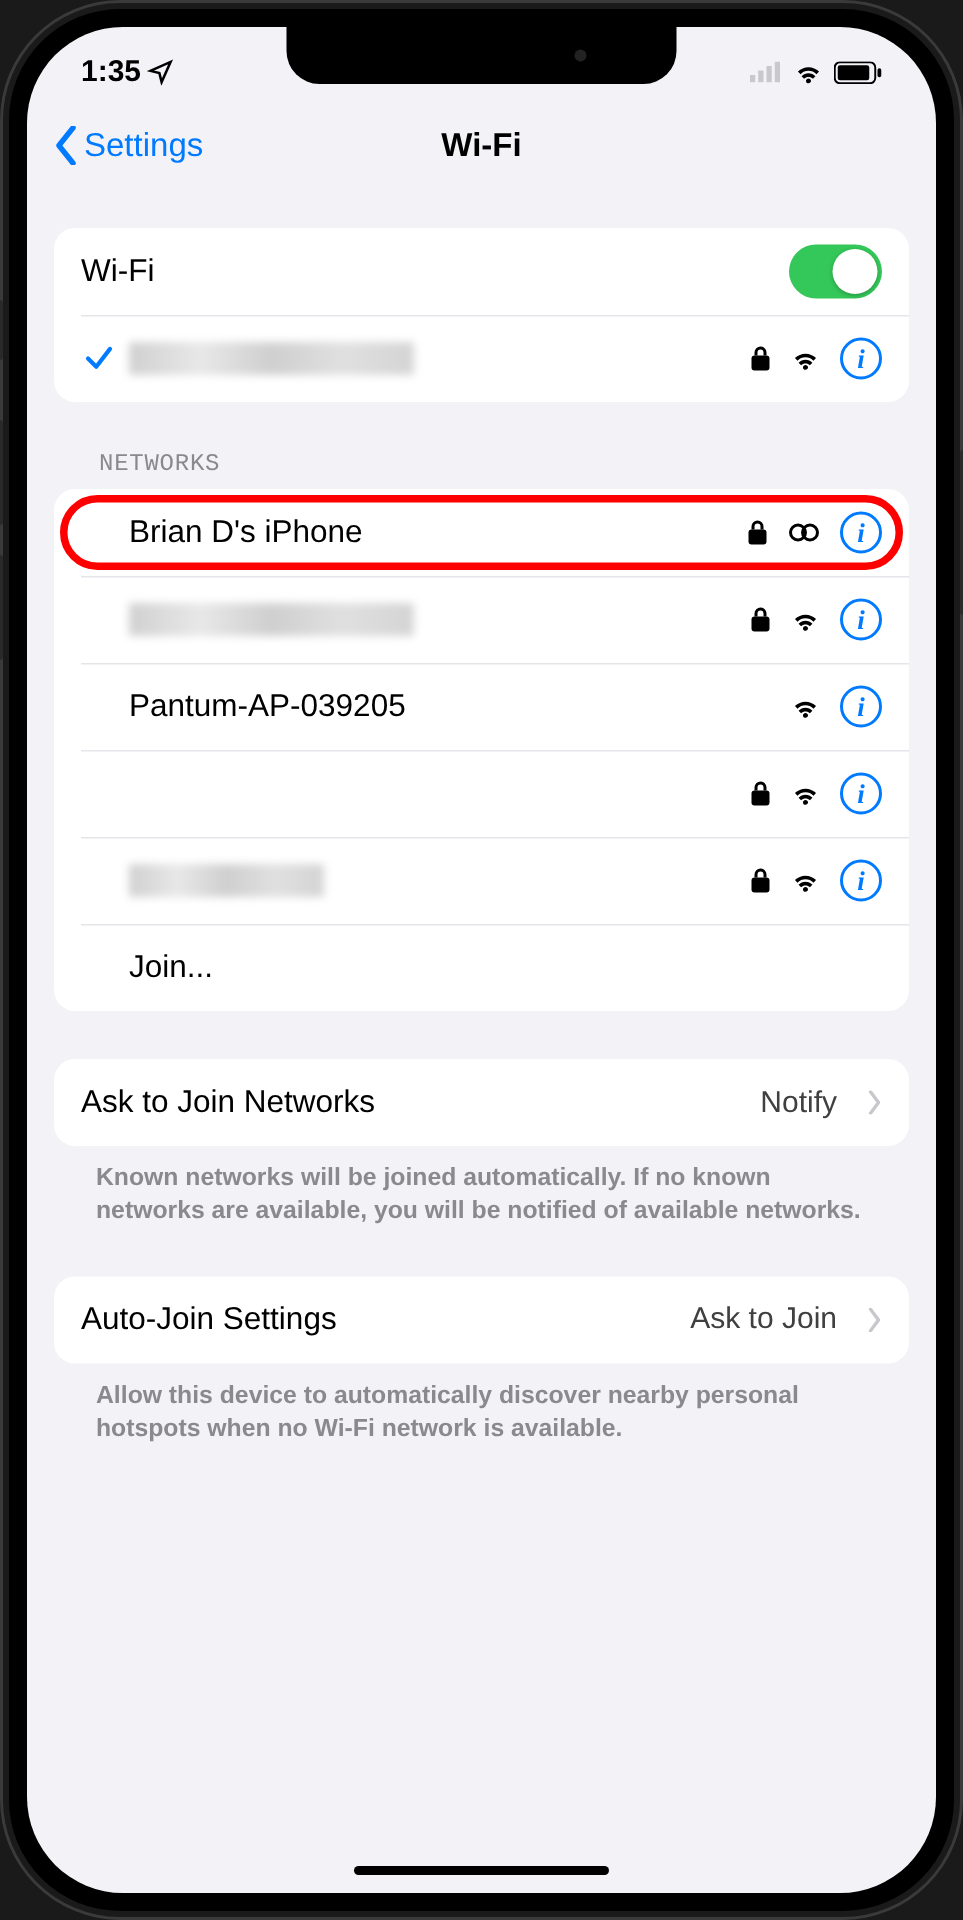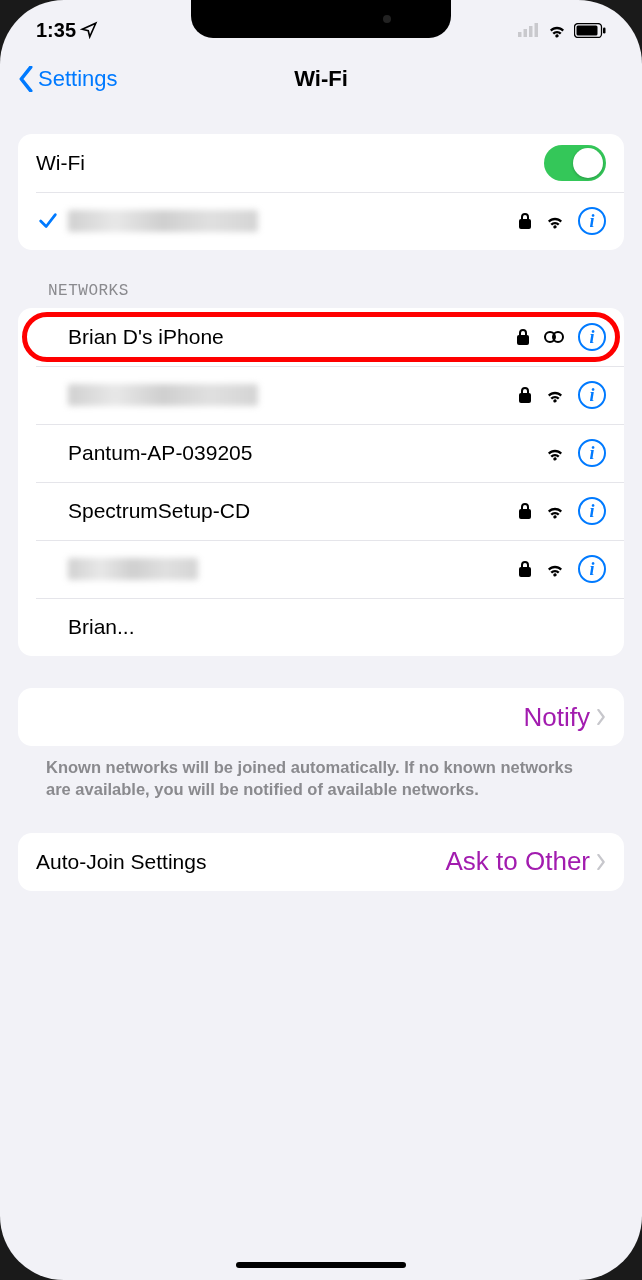--- a/index.html
+++ b/index.html
@@ -12,20 +12,21 @@
     font-family: -apple-system, "Helvetica Neue", Helvetica, Arial, sans-serif;
     display: flex;
     align-items: center;
     justify-content: center;
   }
   .phone-frame {
     width: 642px;
     height: 1280px;
     background: #000;
     border-radius: 80px;
+    padding: 18px;
     position: relative;
     box-shadow: inset 0 0 0 2px #3a3a3a, inset 0 0 0 6px #1a1a1a;
   }
   .side-button {
     position: absolute;
     background: #2a2a2a;
     border-radius: 2px;
   }
   .side-left-1 { left: -4px; top: 200px; width: 6px; height: 40px; }
   .side-left-2 { left: -4px; top: 280px; width: 6px; height: 70px; }
@@ -155,23 +156,23 @@
   }
   .highlight::after {
     content:"";
     position:absolute;
     left:4px; right:4px; top:4px; bottom:4px;
     border: 5px solid #ff0000;
     border-radius: 26px;
     pointer-events:none;
   }
   .row-value {
-    font-size: 26px;
-    color: #a21caf;
-    margin-right: 6px;
+    font-size: 20px;
+    color: #404040;
+    margin-right: 20px;
   }
   .chev-right { color:#c7c7cc; }
   .footer-text {
     font-size: 16.5px;
     color: #8a8a8e;
     line-height: 1.35;
     padding: 10px 28px 0;
     font-weight: bold;
   }
   .home-indicator {
@@ -321,21 +322,20 @@
               <span class="ic">
                 <svg width="22" height="16" viewBox="0 0 24 18" fill="#000">
                   <path d="M12 17.5c1 0 1.9-.8 1.9-1.9S13 13.8 12 13.8s-1.9.8-1.9 1.9.9 1.8 1.9 1.8zm-5.2-5.3c1.4-1.4 3.2-2.2 5.2-2.2s3.8.8 5.2 2.2l-1.9 1.9c-.9-.9-2-1.4-3.3-1.4s-2.4.5-3.3 1.4l-1.9-1.9zM12 5.4c3 0 5.8 1.2 7.9 3.3L18 10.6c-1.6-1.6-3.7-2.5-6-2.5s-4.4.9-6 2.5L4.1 8.7C6.2 6.6 9 5.4 12 5.4z"></path>
                 </svg>
               </span>
               <span class="info-circle">i</span>
             </span>
           </div>
           <div class="row">
             <span class="indent"></span>
-            <span class="row-label">SpectrumSetup-CD</span>
             <span class="row-mid"></span>
             <span class="row-icons">
               <span class="ic">
                 <svg width="14" height="18" viewBox="0 0 14 18" fill="#000">
                   <rect x="1" y="7" width="12" height="10" rx="2"></rect>
                   <path d="M4 7 V5 a3 3 0 0 1 6 0 V7" fill="none" stroke="#000" stroke-width="2"></path>
                 </svg>
               </span>
               <span class="ic">
                 <svg width="22" height="16" viewBox="0 0 24 18" fill="#000">
@@ -359,48 +359,50 @@
               <span class="ic">
                 <svg width="22" height="16" viewBox="0 0 24 18" fill="#000">
                   <path d="M12 17.5c1 0 1.9-.8 1.9-1.9S13 13.8 12 13.8s-1.9.8-1.9 1.9.9 1.8 1.9 1.8zm-5.2-5.3c1.4-1.4 3.2-2.2 5.2-2.2s3.8.8 5.2 2.2l-1.9 1.9c-.9-.9-2-1.4-3.3-1.4s-2.4.5-3.3 1.4l-1.9-1.9zM12 5.4c3 0 5.8 1.2 7.9 3.3L18 10.6c-1.6-1.6-3.7-2.5-6-2.5s-4.4.9-6 2.5L4.1 8.7C6.2 6.6 9 5.4 12 5.4z"></path>
                 </svg>
               </span>
               <span class="info-circle">i</span>
             </span>
           </div>
           <div class="row">
             <span class="indent"></span>
-            <span class="row-label">Brian...</span>
+            <span class="row-label">Join...</span>
             <span class="row-mid"></span>
           </div>
         </div>
 
       <div class="group">
         <div class="row">
+          <span class="row-label">Ask to Join Networks</span>
           <span class="row-mid"></span>
           <span class="row-value">Notify</span>
           <span class="ic chev-right">
             <svg width="10" height="16" viewBox="0 0 10 18">
                 <path d="M2 1 L8 9 L2 17" fill="none" stroke="#c7c7cc" stroke-width="2.5" stroke-linecap="round" stroke-linejoin="round"></path>
               </svg>
           </span>
         </div>
       </div>
       <div class="footer-text">Known networks will be joined automatically. If no known networks are available, you will be notified of available networks.</div>
 
       <div class="group">
         <div class="row">
           <span class="row-label">Auto-Join Settings</span>
           <span class="row-mid"></span>
-          <span class="row-value">Ask to Other</span>
+          <span class="row-value">Ask to Join</span>
           <span class="ic chev-right">
             <svg width="10" height="16" viewBox="0 0 10 18">
                 <path d="M2 1 L8 9 L2 17" fill="none" stroke="#c7c7cc" stroke-width="2.5" stroke-linecap="round" stroke-linejoin="round"></path>
               </svg>
           </span>
         </div>
       </div>
+      <div class="footer-text">Allow this device to automatically discover nearby personal hotspots when no Wi-Fi network is available.</div>
 
     </div>
 
     <div class="home-indicator"></div>
   </div>
 </div>
 
 </body></html>

